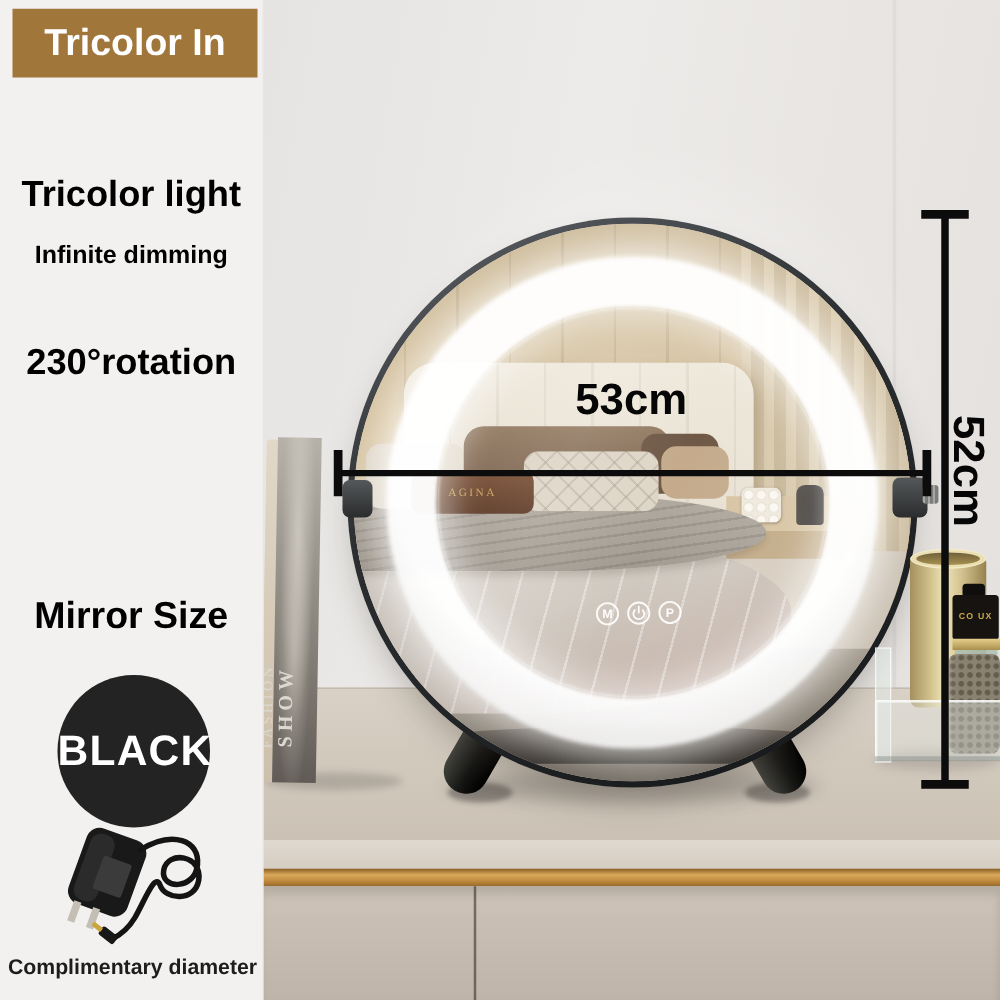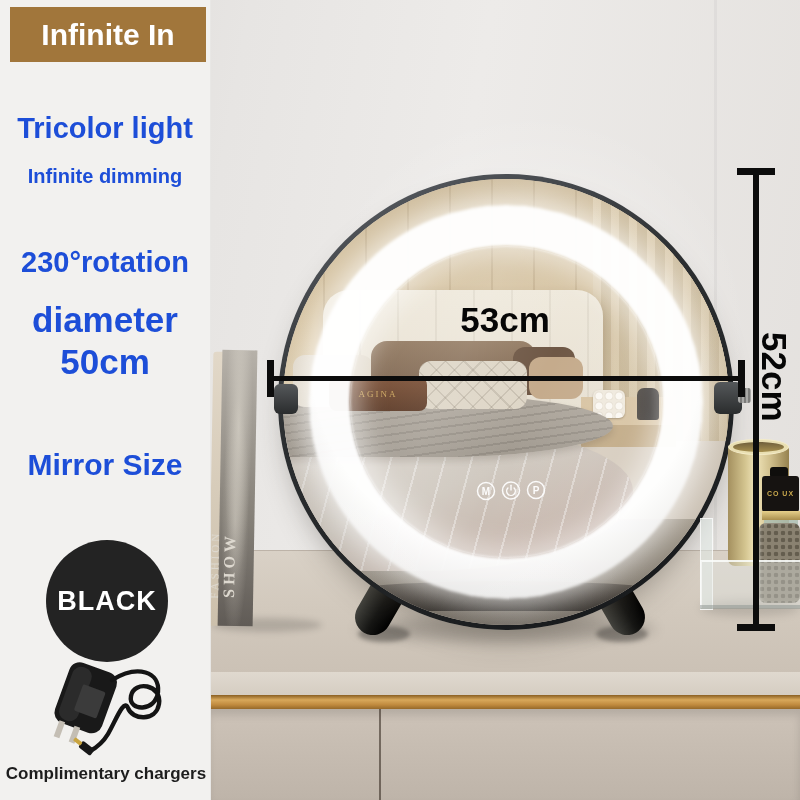--- a/index.html
+++ b/index.html
@@ -162,28 +162,28 @@
   .lbl-w{left:430px;top:300px;width:150px;text-align:center;
     font-size:35px;font-weight:bold;color:#060606;}
   .lbl-h{left:754px;top:332px;writing-mode:vertical-rl;
     font-size:35px;font-weight:bold;color:#060606;}
 
   
   .panel{left:0;top:0;width:210px;height:800px;background:#f2f1ef;
     border-right:1px solid rgba(0,0,0,.04);}
   .badge{left:10px;top:7px;width:196px;height:55px;background:#a1763b;color:#ffffff;
     font-size:30px;font-weight:bold;text-align:center;line-height:55px;}
-  .feat{width:210px;text-align:center;color:#1d4ed8;font-weight:bold;}
+  .feat{width:210px;text-align:center;color:#000000;font-weight:bold;margin-top:28px;}
   .f1{left:0;top:112px;font-size:29px;}
   .f2{left:0;top:165px;font-size:20px;}
   .f3{left:0;top:246px;font-size:29px;}
   .f4{left:0;top:299px;font-size:35px;line-height:1.2;}
   .f5{left:0;top:444px;font-size:30px;line-height:1.38;}
   .swatch{left:46px;top:540px;width:122px;height:122px;border-radius:50%;background:#232323;
-    color:#ffffff;font-size:27px;font-weight:bold;text-align:center;line-height:122px;
+    color:#ffffff;font-size:34px;font-weight:bold;text-align:center;line-height:122px;
     letter-spacing:1px;}
   .charger-svg{left:38px;top:658px;}
   .caption{left:0;top:764px;width:212px;text-align:center;font-size:17px;font-weight:bold;
     color:#1d1d1d;}
 
   .ctrl-svg{left:474px;top:477px;}
 </style>
 </head>
 <body>
 
@@ -274,43 +274,39 @@
   <div class="abs dim dim-h"></div>
   <div class="abs dim dim-h-capL"></div>
   <div class="abs dim dim-h-capR"></div>
   <div class="abs dim dim-v"></div>
   <div class="abs dim dim-v-capT"></div>
   <div class="abs dim dim-v-capB"></div>
   <div class="abs lbl-w">53cm</div>
   <div class="abs lbl-h">52cm</div>
 
   <div class="abs panel"></div>
-  <div class="abs badge">Infinite In</div>
+  <div class="abs badge">Tricolor In</div>
   <div class="abs feat f1">Tricolor light</div>
   <div class="abs feat f2">Infinite dimming</div>
   <div class="abs feat f3">230°rotation</div>
-  <div class="abs feat f4">
-    <div>diameter</div>
-    <div>50cm</div>
-  </div>
   <div class="abs feat f5">
     <div>Mirror Size</div>
   </div>
   <div class="abs swatch">BLACK</div>
 
   <svg class="abs charger-svg" width="158" height="104" viewBox="0 0 158 104">
     <g transform="rotate(20 48 42)">
       <rect x="22" y="8" width="50" height="64" rx="11" fill="#191919"></rect>
       <rect x="26" y="12" width="20" height="56" rx="9" fill="#2b2b2b"></rect>
       <rect x="40" y="28" width="24" height="28" rx="2" fill="#3b3b3b"></rect>
       <rect x="30" y="70" width="6" height="17" fill="#c4beb4"></rect>
       <rect x="46" y="70" width="6" height="17" fill="#c4beb4"></rect>
     </g>
     <path d="M 74 22 C 100 6, 122 14, 120 34 C 118 54, 90 54, 93 38 C 96 22, 124 26, 121 46
              C 118 64, 94 62, 90 50 C 86 40, 78 62, 70 76 C 64 86, 58 90, 52 93" fill="none" stroke="#141414" stroke-width="4.4" stroke-linecap="round"></path>
     <g transform="rotate(38 52 93)">
       <rect x="40" y="89" width="15" height="8" rx="2" fill="#181818"></rect>
       <rect x="32" y="91" width="9" height="4" rx="1" fill="#c9a43f"></rect>
     </g>
   </svg>
-  <div class="abs caption">Complimentary chargers</div>
+  <div class="abs caption">Complimentary diameter</div>
 
 </div>
 
 </body></html>

